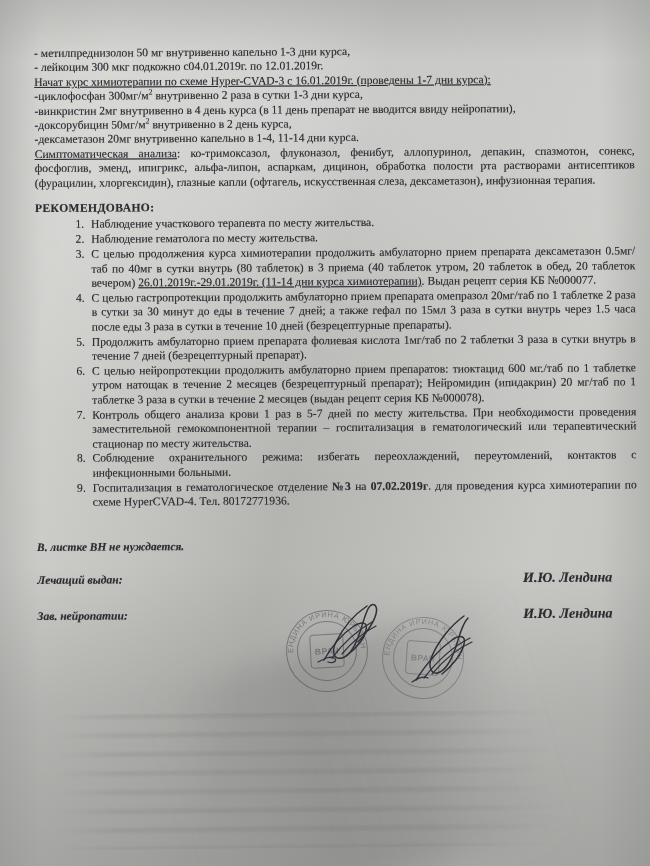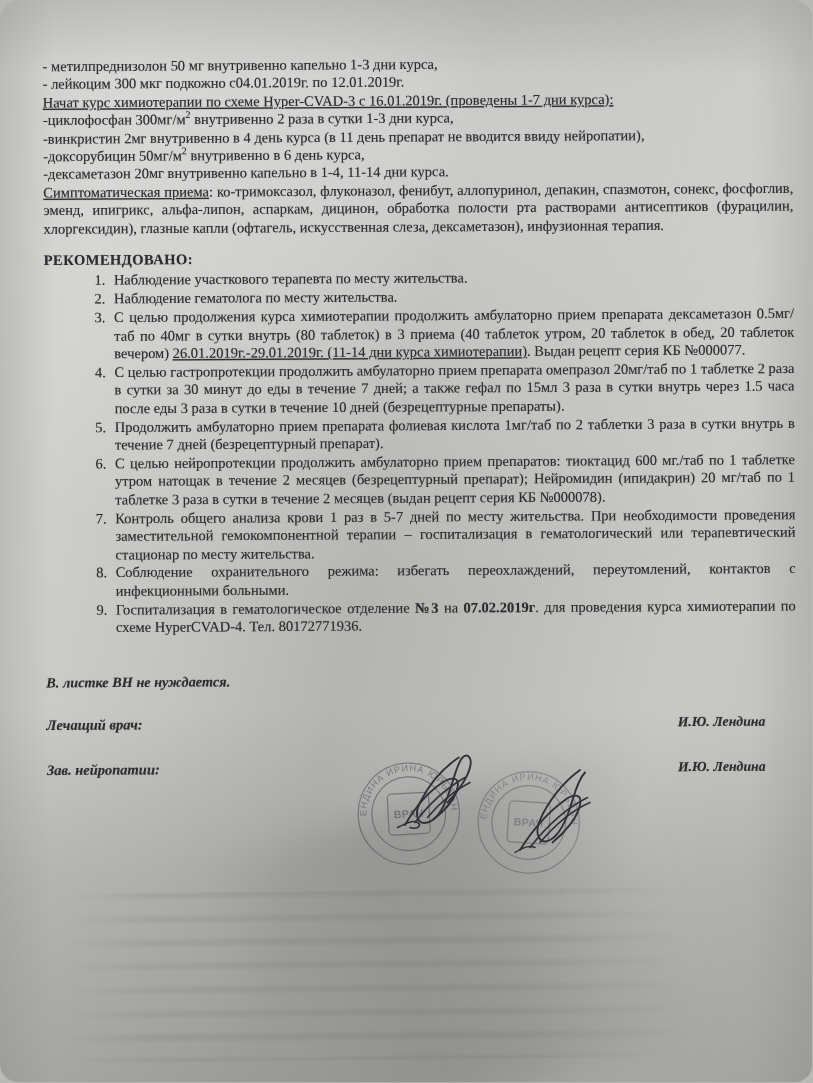--- a/index.html
+++ b/index.html
@@ -10,21 +10,20 @@
   #page {
     position: relative;
     width: 650px;
     height: 866px;
     overflow: hidden;
     background:
       radial-gradient(ellipse 120% 70% at 50% 12%, rgba(255,255,255,0.34), rgba(255,255,255,0) 62%),
       linear-gradient(103deg, #c9c9c6 0%, #cfcfcc 14%, #c3c3c0 31%, #b4b4b1 47%, #bcbcb9 61%, #c8c8c5 78%, #c2c2bf 100%);
     font-family: "Liberation Serif", "DejaVu Serif", serif;
     color: #2b2d31;
-    border-radius: 15px;
   }
   
   .shade {
     position: absolute; pointer-events: none; z-index: 1;
   }
   .shade-top {
     left: 0; right: 0; top: 0; height: 60px;
     background: linear-gradient(180deg, rgba(150,150,148,0.40), rgba(150,150,148,0));
   }
   .shade-bottom {
@@ -119,21 +118,21 @@
     font-style: italic;
     font-weight: bold;
     font-size: 11.6px;
   }
   .sign-name {
     position: absolute;
     right: 25px;
     top: 0;
     font-style: italic;
     font-weight: bold;
-    font-size: 11px;
+    font-size: 14px;
     white-space: nowrap;
   }
 
   
   .stamp-area {
     position: absolute;
     z-index: 4;
     left: 286px;
     top: 604px;
     width: 200px;
@@ -209,47 +208,47 @@
 
     <div class="line u">Начат курс химиотерапии по схеме Hyper-CVAD-3 с 16.01.2019г. (проведены 1-7 дни курса):</div>
 
     <div class="line">
       <span>-циклофосфан 300мг/м</span><sup>2</sup><span> внутривенно 2 раза в сутки 1-3 дни курса,</span>
     </div>
     <div class="line">
       <span>-винкристин 2мг внутривенно в 4 день курса (в 11 день препарат не вводится ввиду нейропатии),</span>
     </div>
     <div class="line">
-      <span>-доксорубицин 50мг/м</span><sup>2</sup><span> внутривенно в 6 день курса,</span>
+      <span>-доксорубицин 50мг/м</span><sup>2</sup><span> внутривенно в 2 день курса,</span>
     </div>
     <div class="line">
       <span>-дексаметазон 20мг внутривенно капельно в 1-4, 11-14 дни курса.</span>
     </div>
 
-    <div class="line just"><span class="u">Симптоматическая приема</span><span>: ко-тримоксазол, флуконазол, фенибут, аллопуринол, депакин, спазмотон, сонекс, фосфоглив, эменд, ипигрикс, альфа-липон, аспаркам, дицинон, обработка полости рта растворами антисептиков (фурацилин, хлоргексидин), глазные капли (офтагель, искусственная слеза, дексаметазон), инфузионная терапия.</span></div>
+    <div class="line just"><span class="u">Симптоматическая анализа</span><span>: ко-тримоксазол, флуконазол, фенибут, аллопуринол, депакин, спазмотон, сонекс, фосфоглив, эменд, ипигрикс, альфа-липон, аспаркам, дицинон, обработка полости рта растворами антисептиков (фурацилин, хлоргексидин), глазные капли (офтагель, искусственная слеза, дексаметазон), инфузионная терапия.</span></div>
 
     <div class="heading">РЕКОМЕНДОВАНО:</div>
 
     <ol class="recs" id="rec-list">
         <li><span>Наблюдение участкового терапевта по месту жительства.</span></li>
         <li><span>Наблюдение гематолога по месту жительства.</span></li>
         <li><span>С целью продолжения курса химиотерапии продолжить амбулаторно прием препарата дексаметазон 0.5мг/таб по 40мг в сутки внутрь (80 таблеток) в 3 приема (40 таблеток утром, 20 таблеток в обед, 20 таблеток вечером) </span><span class="u">26.01.2019г.-29.01.2019г. (11-14 дни курса химиотерапии)</span><span>. Выдан рецепт серия КБ №000077.</span></li>
         <li><span>С целью гастропротекции продолжить амбулаторно прием препарата омепразол 20мг/таб по 1 таблетке 2 раза в сутки за 30 минут до еды в течение 7 дней; а также гефал по 15мл 3 раза в сутки внутрь через 1.5 часа после еды 3 раза в сутки в течение 10 дней (безрецептурные препараты).</span></li>
         <li><span>Продолжить амбулаторно прием препарата фолиевая кислота 1мг/таб по 2 таблетки 3 раза в сутки внутрь в течение 7 дней (безрецептурный препарат).</span></li>
         <li><span>С целью нейропротекции продолжить амбулаторно прием препаратов: тиоктацид 600 мг./таб по 1 таблетке утром натощак в течение 2 месяцев (безрецептурный препарат); Нейромидин (ипидакрин) 20 мг/таб по 1 таблетке 3 раза в сутки в течение 2 месяцев (выдан рецепт серия КБ №000078).</span></li>
         <li><span>Контроль общего анализа крови 1 раз в 5-7 дней по месту жительства. При необходимости проведения заместительной гемокомпонентной терапии – госпитализация в гематологический или терапевтический стационар по месту жительства.</span></li>
         <li><span>Соблюдение охранительного режима: избегать переохлаждений, переутомлений, контактов с инфекционными больными.</span></li>
         <li><span>Госпитализация в гематологическое отделение </span><span class="b">№3</span><span> на </span><span class="b">07.02.2019г</span><span>. для проведения курса химиотерапии по схеме HyperCVAD-4. Тел. 80172771936.</span></li>
       </ol>
 
     <div class="note-vn">В. листке ВН не нуждается.</div>
 
     <div class="sign-block">
       <div class="sign-row">
-        <span class="sign-label">Лечащий врач:</span>
+        <span class="sign-label">Лечащий выдан:</span>
         <span class="sign-name">И.Ю. Лендина</span>
       </div>
       <div class="sign-row">
         <span class="sign-label">Зав. нейропатии:</span>
         <span class="sign-name">И.Ю. Лендина</span>
       </div>
     </div>
 
   </div>
 

